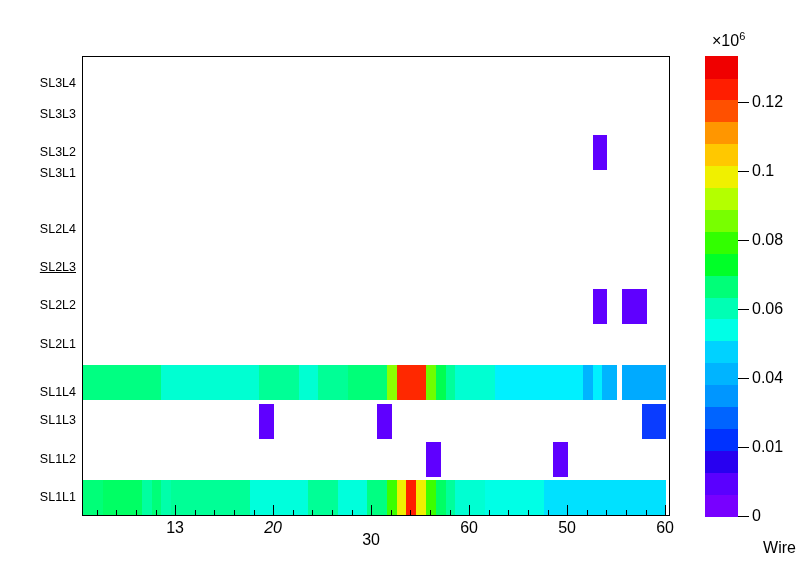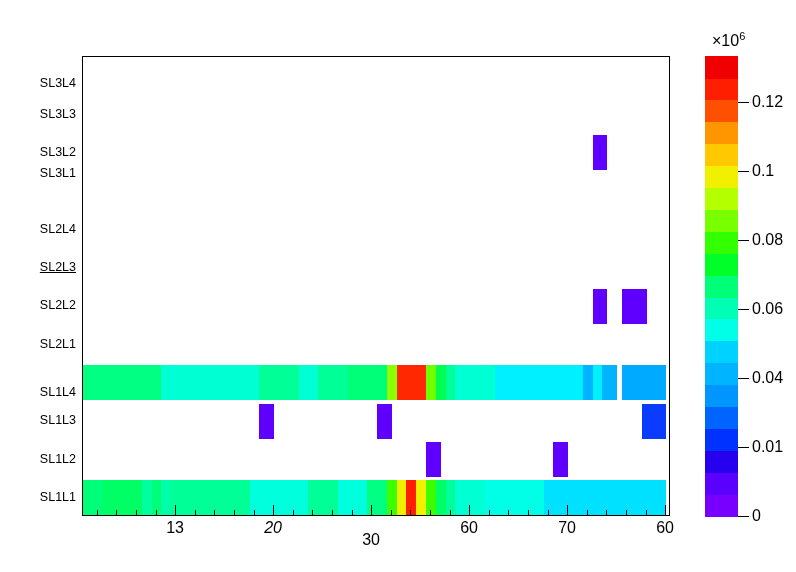--- a/index.html
+++ b/index.html
@@ -154,23 +154,24 @@
       <div class="xtickmin" style="left: 606.3px; top: 510px;"></div>
       <div class="xtickmin" style="left: 625.9px; top: 510px;"></div>
       <div class="xtickmin" style="left: 645.5px; top: 510px;"></div>
       <div class="xtickmaj" style="left: 665.1px; top: 505px;"></div>
     </div>
   <div id="xlabels">
       <div class="xlab" style="left: 175.1px;">13</div>
       <div class="xlab" style="left: 273.1px; font-style: italic;">20</div>
       <div class="xlab" style="left: 371.1px; margin-top: 12px;">30</div>
       <div class="xlab" style="left: 469.1px;">60</div>
-      <div class="xlab" style="left: 567.1px;">70</div>
+      <div class="xlab" style="left: 567.1px;">50</div>
       <div class="xlab" style="left: 665.1px;">60</div>
     </div>
+  <div id="xtitle">Wire</div>
 
   <div id="cbexp"><span>×10</span><sup>6</sup></div>
   <div id="cbar">
       <div class="cbcell" style="top: 438.095px; height: 22.5048px; background: rgb(120, 0, 255);"></div>
       <div class="cbcell" style="top: 416.19px; height: 22.5048px; background: rgb(90, 0, 255);"></div>
       <div class="cbcell" style="top: 394.286px; height: 22.5048px; background: rgb(40, 0, 240);"></div>
       <div class="cbcell" style="top: 372.381px; height: 22.5048px; background: rgb(0, 50, 255);"></div>
       <div class="cbcell" style="top: 350.476px; height: 22.5048px; background: rgb(0, 100, 255);"></div>
       <div class="cbcell" style="top: 328.571px; height: 22.5048px; background: rgb(0, 150, 255);"></div>
       <div class="cbcell" style="top: 306.667px; height: 22.5048px; background: rgb(0, 180, 255);"></div>

